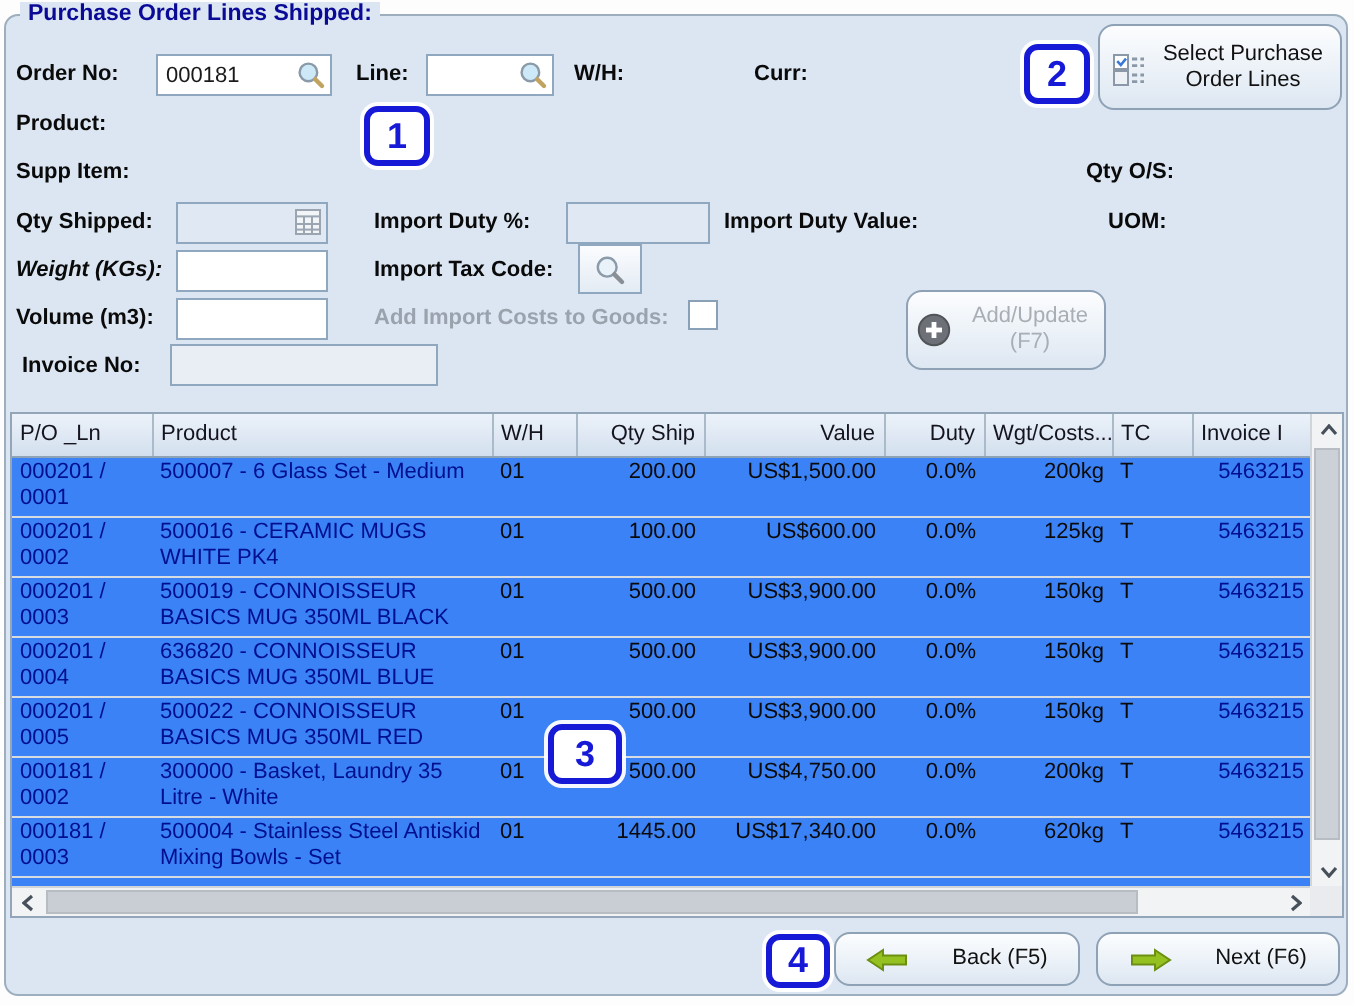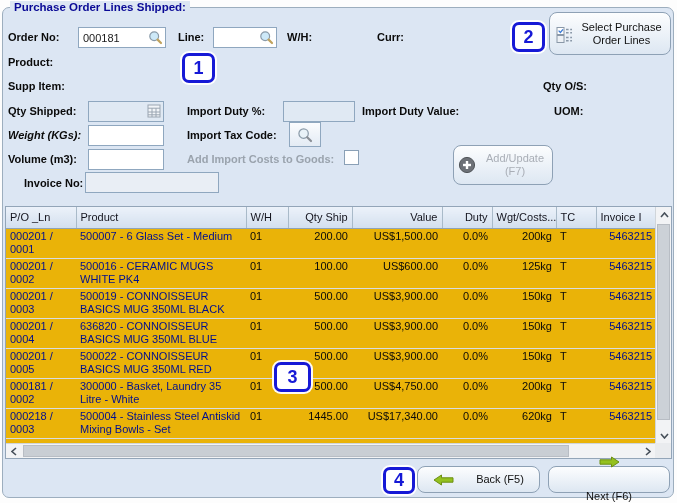--- a/index.html
+++ b/index.html
@@ -43,21 +43,21 @@
   .chk { position:absolute; width:15px; height:15px; background:#fff; border:1px solid #8aa0b6; }
   .badge {
     position:absolute; background:#fff; border:3px solid #1619d6; border-radius:7px;
     color:#1619d6; font-weight:bold; font-size:18px;
     display:flex; align-items:center; justify-content:center;
     box-shadow:0 0 0 2px rgba(255,255,255,0.95); z-index:20;
   }
   
   .grid {
     position:absolute; left:5px; top:206px; width:667px; height:253px;
-    background:#eab308; border:1px solid #93a5b8;
+    background:#3b82f6; border:1px solid #93a5b8;
   }
   table { border-collapse:collapse; table-layout:fixed; width:650px; font-size:11px; }
   thead th {
     height:21px; background:linear-gradient(#ecf2fa,#d3dfee);
     border-right:1px solid #a9bac9; border-bottom:1px solid #8fa3b6;
     font-weight:normal; color:#14141e; padding:0 4px; text-align:left;
     white-space:nowrap; overflow:hidden; font-size:11px;
   }
   thead th.r { text-align:right; }
   tbody td {
@@ -163,21 +163,21 @@
     <span style="display:flex;">
       <svg width="18" height="18" viewBox="0 0 18 18">
           <circle cx="9" cy="9" r="7.6" fill="#6d7177" stroke="#515559"></circle>
           <line x1="5" y1="9" x2="13" y2="9" stroke="#fff" stroke-width="2.4"></line>
           <line x1="9" y1="5" x2="9" y2="13" stroke="#fff" stroke-width="2.4"></line>
         </svg>
     </span>
     <span class="txt">Add/Update (F7)</span>
   </div>
 
-  <div class="lbl" style="left:24px; top:177px;">Invoice No:</div>
+  <div class="lbl" style="left:11px; top:177px;">Invoice No:</div>
   <input class="inp gray noicon" style="left: 85px; top: 172px; width: 134px;" value="">
 
   <div class="grid">
     <table>
       <colgroup>
         <col style="width:70px">
           <col style="width:170px">
           <col style="width:42px">
         <col style="width:64px">
           <col style="width:90px">
@@ -260,21 +260,21 @@
             <td class="c-product">300000 - Basket, Laundry 35 Litre - White</td>
             <td class="c-wh">01</td>
             <td class="c-qty_ship">500.00</td>
             <td class="c-value">US$4,750.00</td>
             <td class="c-duty">0.0%</td>
             <td class="c-wgt_volume">200kg</td>
             <td class="c-tc">T</td>
             <td class="c-invoice_no">5463215</td>
           </tr>
           <tr>
-            <td class="c-po_ln">000218 / 0003</td>
+            <td class="c-po_ln">000181 / 0003</td>
             <td class="c-product">500004 - Stainless Steel Antiskid Mixing Bowls - Set</td>
             <td class="c-wh">01</td>
             <td class="c-qty_ship">1445.00</td>
             <td class="c-value">US$17,340.00</td>
             <td class="c-duty">0.0%</td>
             <td class="c-wgt_volume">620kg</td>
             <td class="c-tc">T</td>
             <td class="c-invoice_no">5463215</td>
           </tr>
         </tbody>
@@ -311,21 +311,21 @@
   </div>
 
   <div class="btn" style="left:417px; top:466px; width:123px; height:27px; gap:22px;">
     <span style="display:flex;">
       <svg width="21" height="12" viewBox="0 0 21 12">
           <path d="M8.5 1 v2.8 H20 v4.4 H8.5 V11 L1 6 Z" fill="#94c11f" stroke="#6c8f12"></path>
         </svg>
     </span>
     <span class="txt">Back (F5)</span>
   </div>
-  <div class="btn" style="left:548px; top:466px; width:122px; height:27px; gap:22px;flex-direction:column;">
+  <div class="btn" style="left:548px; top:466px; width:122px; height:27px; gap:22px;">
     <span style="display:flex;">
       <svg width="21" height="12" viewBox="0 0 21 12">
           <path d="M12.5 1 v2.8 H1 v4.4 h11.5 V11 L20 6 Z" fill="#94c11f" stroke="#6c8f12"></path>
         </svg>
     </span>
     <span class="txt">Next (F6)</span>
   </div>
 
   <div class="badge" style="left:182px; top:53px; width:33px; height:30px;">1</div>
   <div class="badge" style="left:512px; top:22px; width:33px; height:30px;">2</div>

